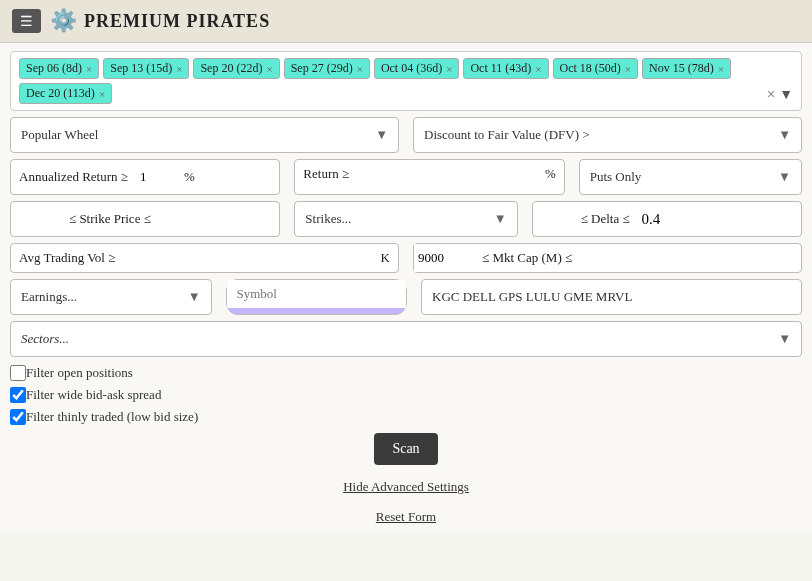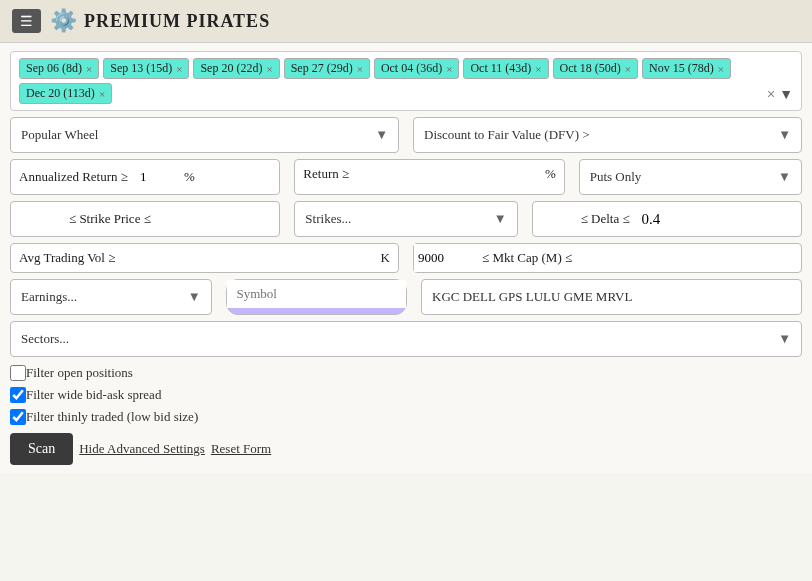--- a/index.html
+++ b/index.html
@@ -236,20 +236,21 @@
       background: white;
       padding: 6px 10px;
       color: #333;
       display: flex;
       align-items: center;
     }
 
     
     .sectors-sel {
       flex: 1;
+      font-style: italic;
     }
 
     
     .checkbox-group {
       display: flex;
       flex-direction: column;
       gap: 6px;
       margin: 8px 0;
     }
     .checkbox-item {
@@ -264,22 +265,23 @@
     .checkbox-item label {
       font-size: 13px;
       color: #333;
       cursor: pointer;
     }
 
     
     .bottom-row {
       display: flex;
       align-items: center;
-      gap: 6px;
+      gap: 14px;
       margin-top: 8px;
+      flex-direction: column;
     }
     .scan-btn {
       background: #3a3a3a;
       color: white;
       border: none;
       border-radius: 4px;
       padding: 8px 18px;
       font-size: 14px;
       font-family: Georgia, serif;
       cursor: pointer;

